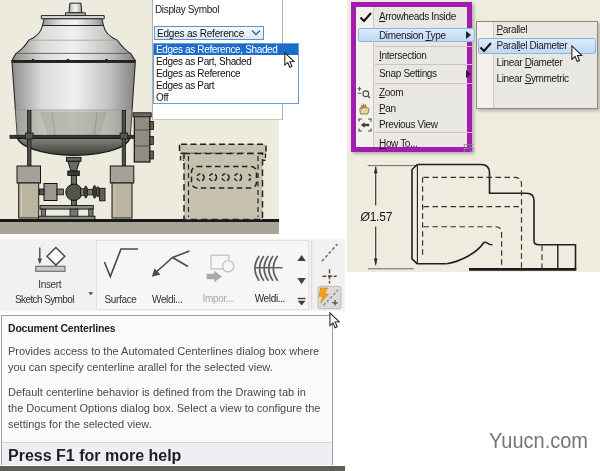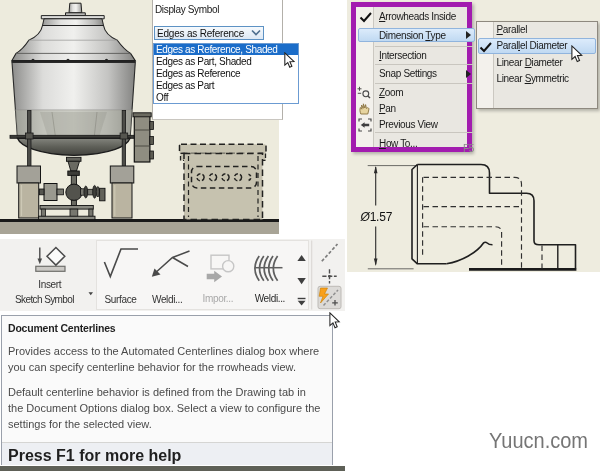--- a/index.html
+++ b/index.html
@@ -209,21 +209,21 @@
   <div class="txt" style="left:38.3px;top:278.1px;color:#333;">Insert</div>
   <div class="txt" style="left:15px;top:293px;color:#333;font-size:10px;letter-spacing:-0.6px;">Sketch Symbol</div>
   <div class="txt" style="left:104.5px;top:293px;color:#333;">Surface</div>
   <div class="txt" style="left:152px;top:293px;color:#333;">Weldi...</div>
   <div class="txt" style="left:202.6px;top:292px;color:#a9a9a9;">Impor...</div>
   <div class="txt" style="left:254.7px;top:292px;color:#2a2a2a;">Weldi...</div>
 
   <div class="abs" style="left:1px;top:315px;width:332px;height:149.5px;background:#fafafa;border:1px solid #9aa0ab;box-sizing:border-box;"></div>
   <div class="txt" style="left:8px;top:321.5px;font-size:10.5px;line-height:13px;letter-spacing:-0.2px;font-weight:bold;color:#1f1f1f;">Document Centerlines</div>
   <div class="tip" style="left:8px;top:345.2px;">Provides access to the Automated Centerlines dialog box where</div>
-  <div class="tip" style="left:8px;top:360.7px;">you can specify centerline behavior for the rrowheads view.</div>
+  <div class="tip" style="left:8px;top:360.7px;">you can specify centerline arallel for the selected view.</div>
   <div class="tip" style="left:8px;top:386.2px;">Default centerline behavior is defined from the Drawing tab in</div>
   <div class="tip" style="left:8px;top:402.3px;">the Document Options dialog box. Select a view to configure the</div>
   <div class="tip" style="left:8px;top:417.8px;">settings for the selected view.</div>
   <div class="abs" style="left:2px;top:442px;width:330px;height:22.5px;background:#edeff3;"></div>
   <div class="abs" style="left:2px;top:441.5px;width:330px;height:1px;background:#d5d5d3;"></div>
   <div class="txt" style="left:8px;top:449.3px;font-size:16px;line-height:13px;letter-spacing:0;font-weight:bold;color:#1f1f1f;">Press F1 for more help</div>
 
   <div class="abs" style="left:0;top:465.5px;width:345px;height:5.5px;background:#5e6057;"></div>
 
   <div class="abs" style="left:152px;top:0;width:131px;height:120px;background:#fff;border-left:1px solid #b3b0aa;border-right:1px solid #b3b0aa;border-bottom:1px solid #c9c6c0;box-sizing:border-box;"></div>

